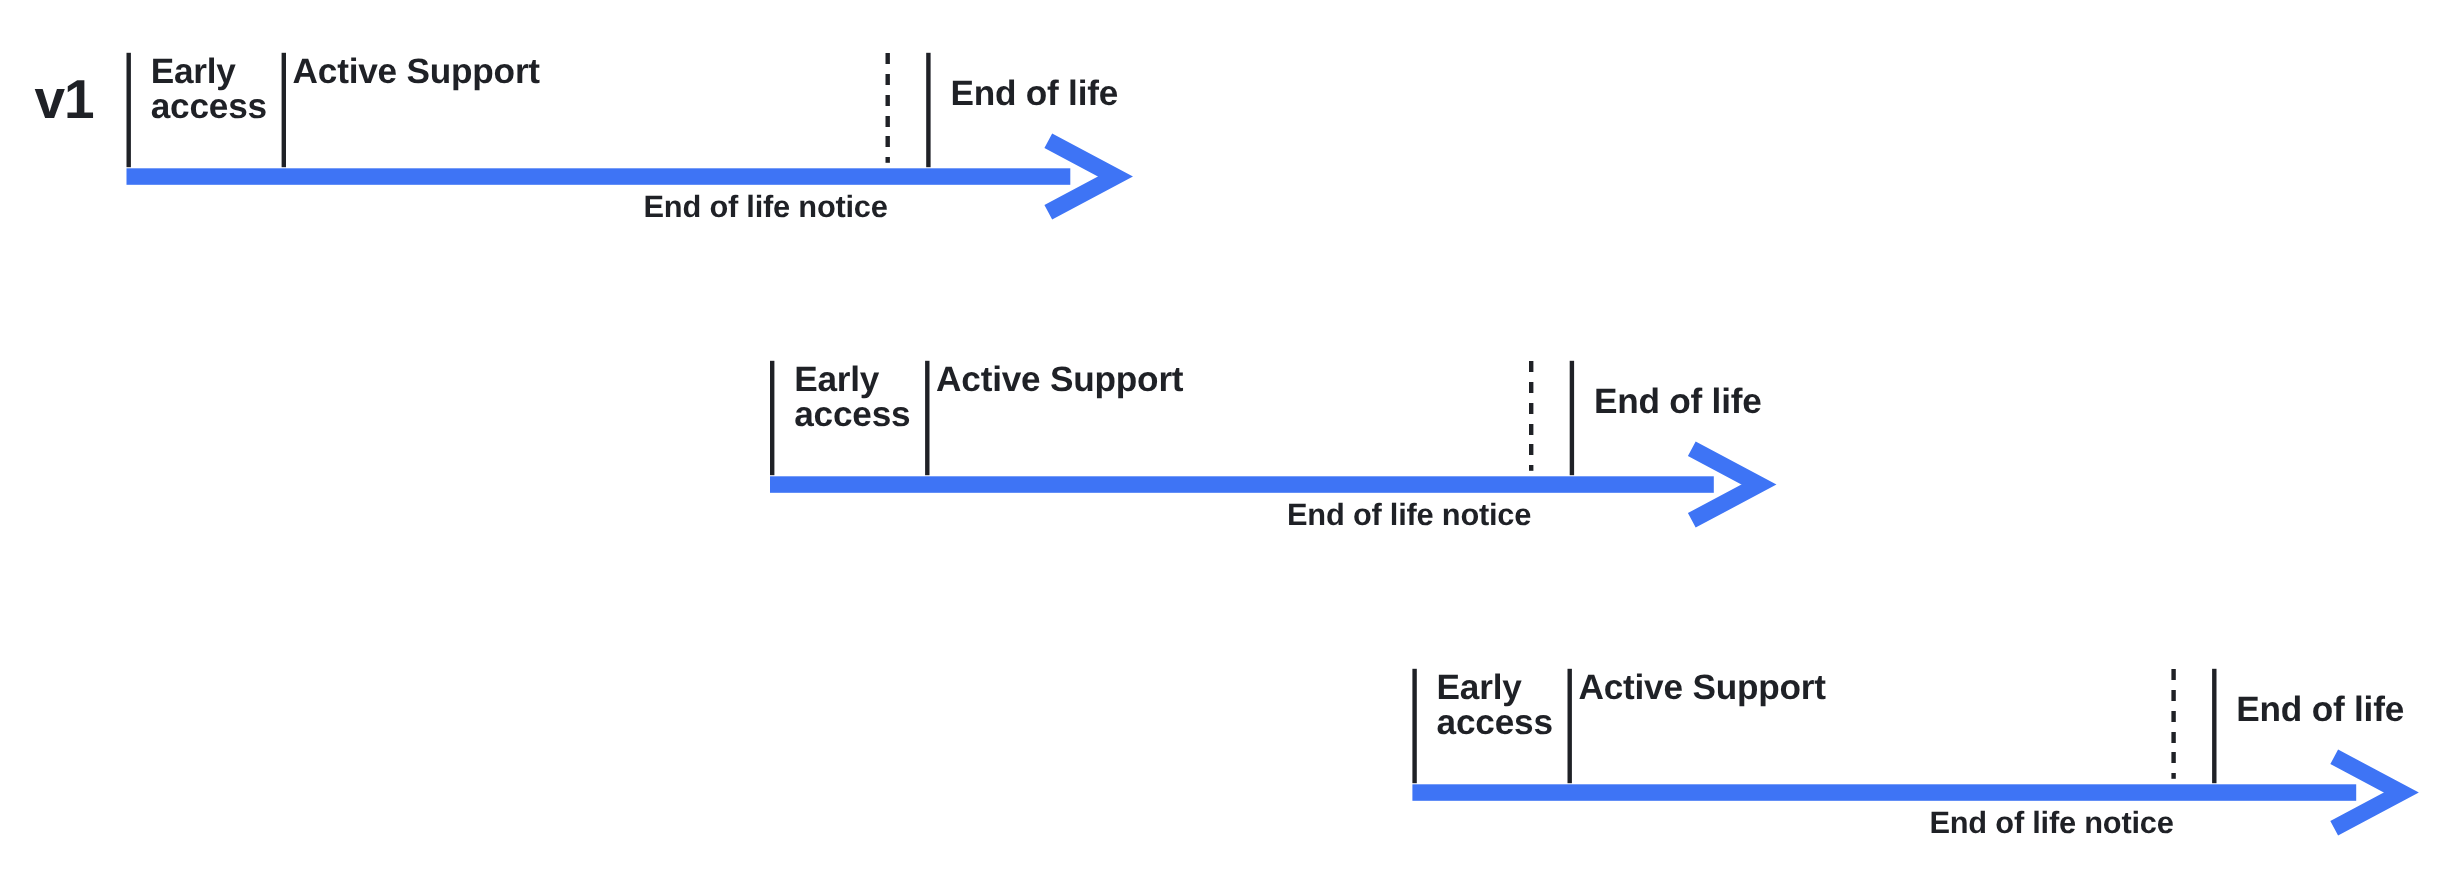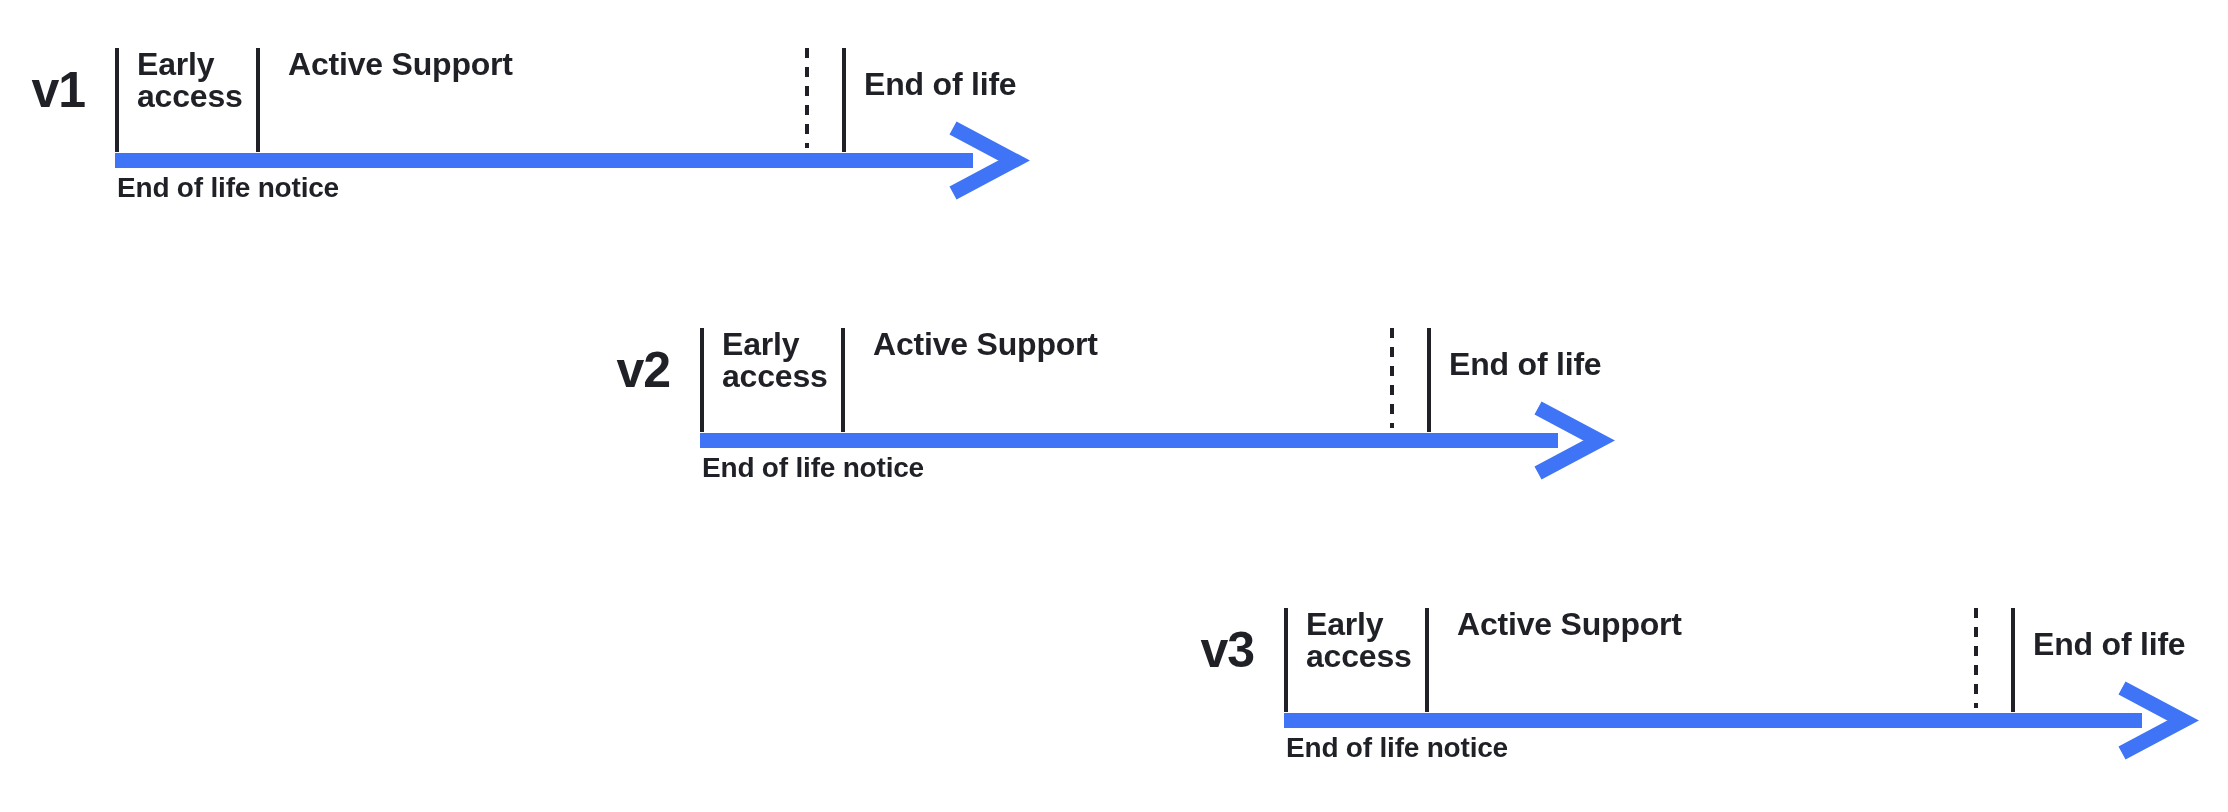--- a/index.html
+++ b/index.html
@@ -60,21 +60,21 @@
     position: absolute;
     top: 0;
     font-size: 32px;
     font-weight: 700;
     line-height: 32px;
     letter-spacing: -0.2px;
     color: var(--ink);
     white-space: nowrap;
   }
   .phase-label.early  { left: 20px; width: 112px; white-space: normal; }
-  .phase-label.active { left: 171px; }
+  .phase-label.active { left: 149px; }
   .phase-label.eol    { left: 747px; margin-top: 20px; }
 
   .arrow {
     position: absolute;
     left: -2px;
     top: 72px;
     overflow: visible;
   }
   .arrow .shaft { fill: var(--blue); }
   .arrow .head {
@@ -82,20 +82,21 @@
     stroke: var(--blue);
     stroke-width: 15;
     stroke-linejoin: miter;
     stroke-linecap: butt;
   }
   .notice {
     position: absolute;
     left: 0;
     top: 123px;
     width: 690px;
+    text-align: right;
     font-size: 28px;
     font-weight: 700;
     letter-spacing: -0.2px;
     line-height: 34px;
     color: var(--ink);
     white-space: nowrap;
   }
 </style>
 </head>
 <body>
@@ -112,37 +113,35 @@
     <div class="phase-label active">Active Support</div>
     <div class="phase-label eol">End of life</div>
     <svg class="arrow" width="910" height="85" viewBox="0 0 910 85">
       <rect class="shaft" x="0" y="33" width="858" height="15"></rect>
       <polyline class="head" points="838,8 899,40.5 838,73"></polyline>
     </svg>
     <div class="notice">End of life notice</div>
   </div>
 
   <div class="timeline row-2">
-    <div class="version">v2</div>
     <div class="tick t1"></div>
     <div class="tick t2"></div>
     <div class="tick dashed"></div>
     <div class="tick t3"></div>
     <div class="phase-label early">Early access</div>
     <div class="phase-label active">Active Support</div>
     <div class="phase-label eol">End of life</div>
     <svg class="arrow" width="910" height="85" viewBox="0 0 910 85">
       <rect class="shaft" x="0" y="33" width="858" height="15"></rect>
       <polyline class="head" points="838,8 899,40.5 838,73"></polyline>
     </svg>
     <div class="notice">End of life notice</div>
   </div>
 
   <div class="timeline row-3">
-    <div class="version">v3</div>
     <div class="tick t1"></div>
     <div class="tick t2"></div>
     <div class="tick dashed"></div>
     <div class="tick t3"></div>
     <div class="phase-label early">Early access</div>
     <div class="phase-label active">Active Support</div>
     <div class="phase-label eol">End of life</div>
     <svg class="arrow" width="910" height="85" viewBox="0 0 910 85">
       <rect class="shaft" x="0" y="33" width="858" height="15"></rect>
       <polyline class="head" points="838,8 899,40.5 838,73"></polyline>

